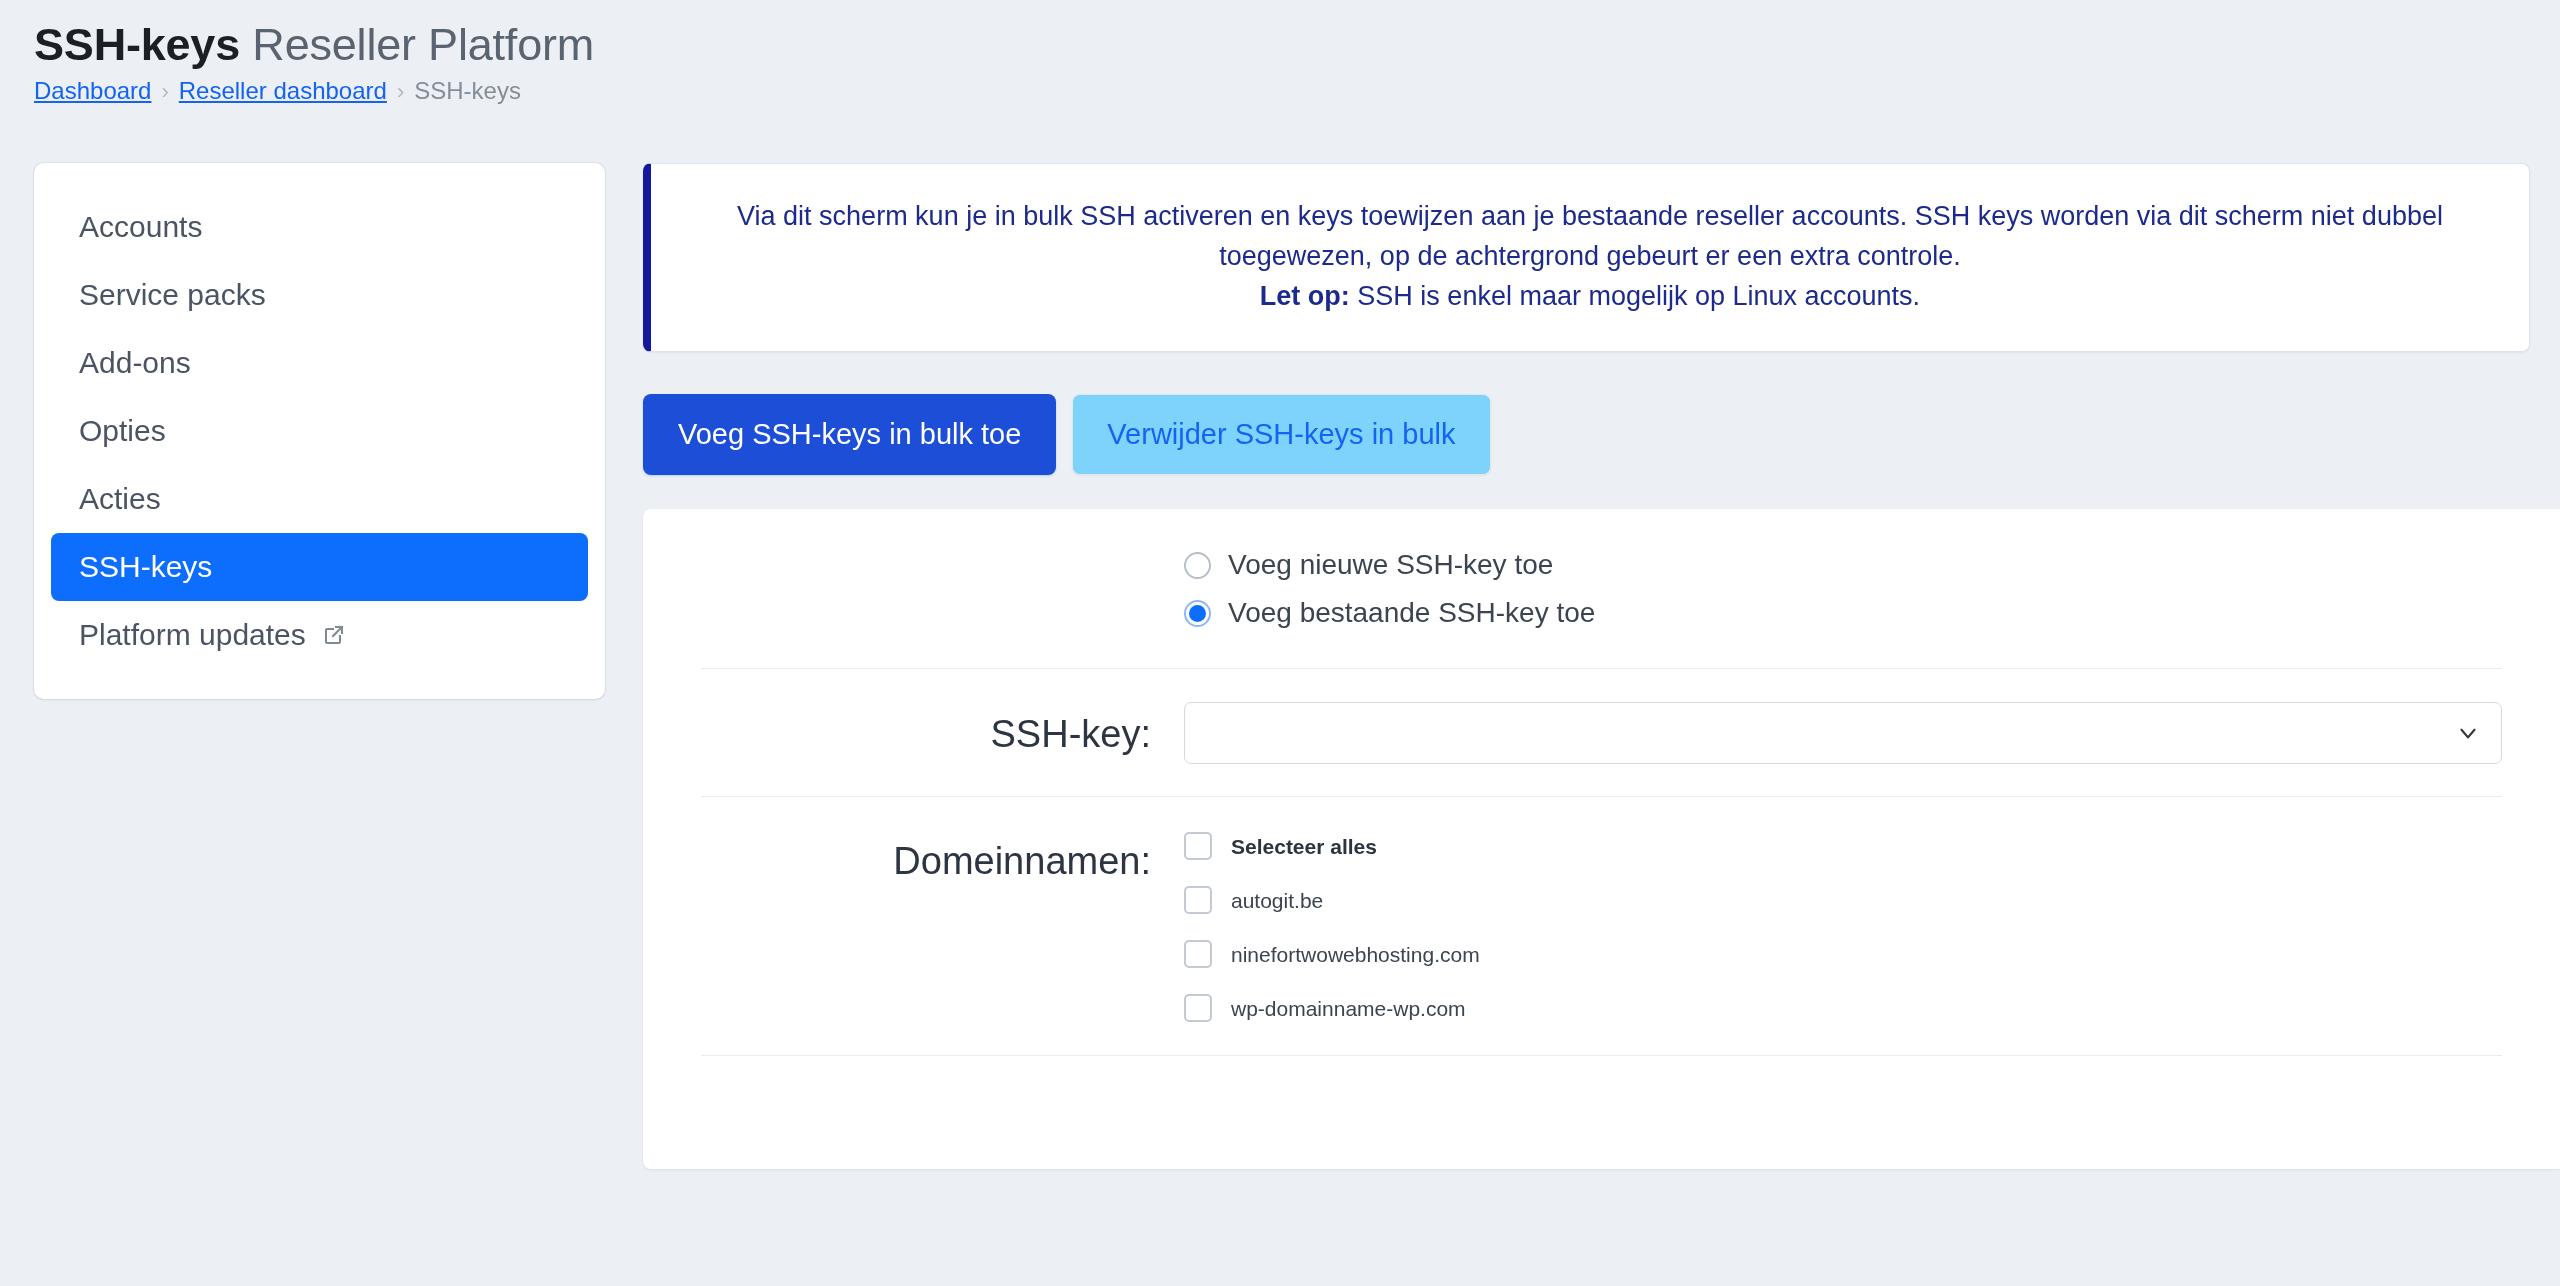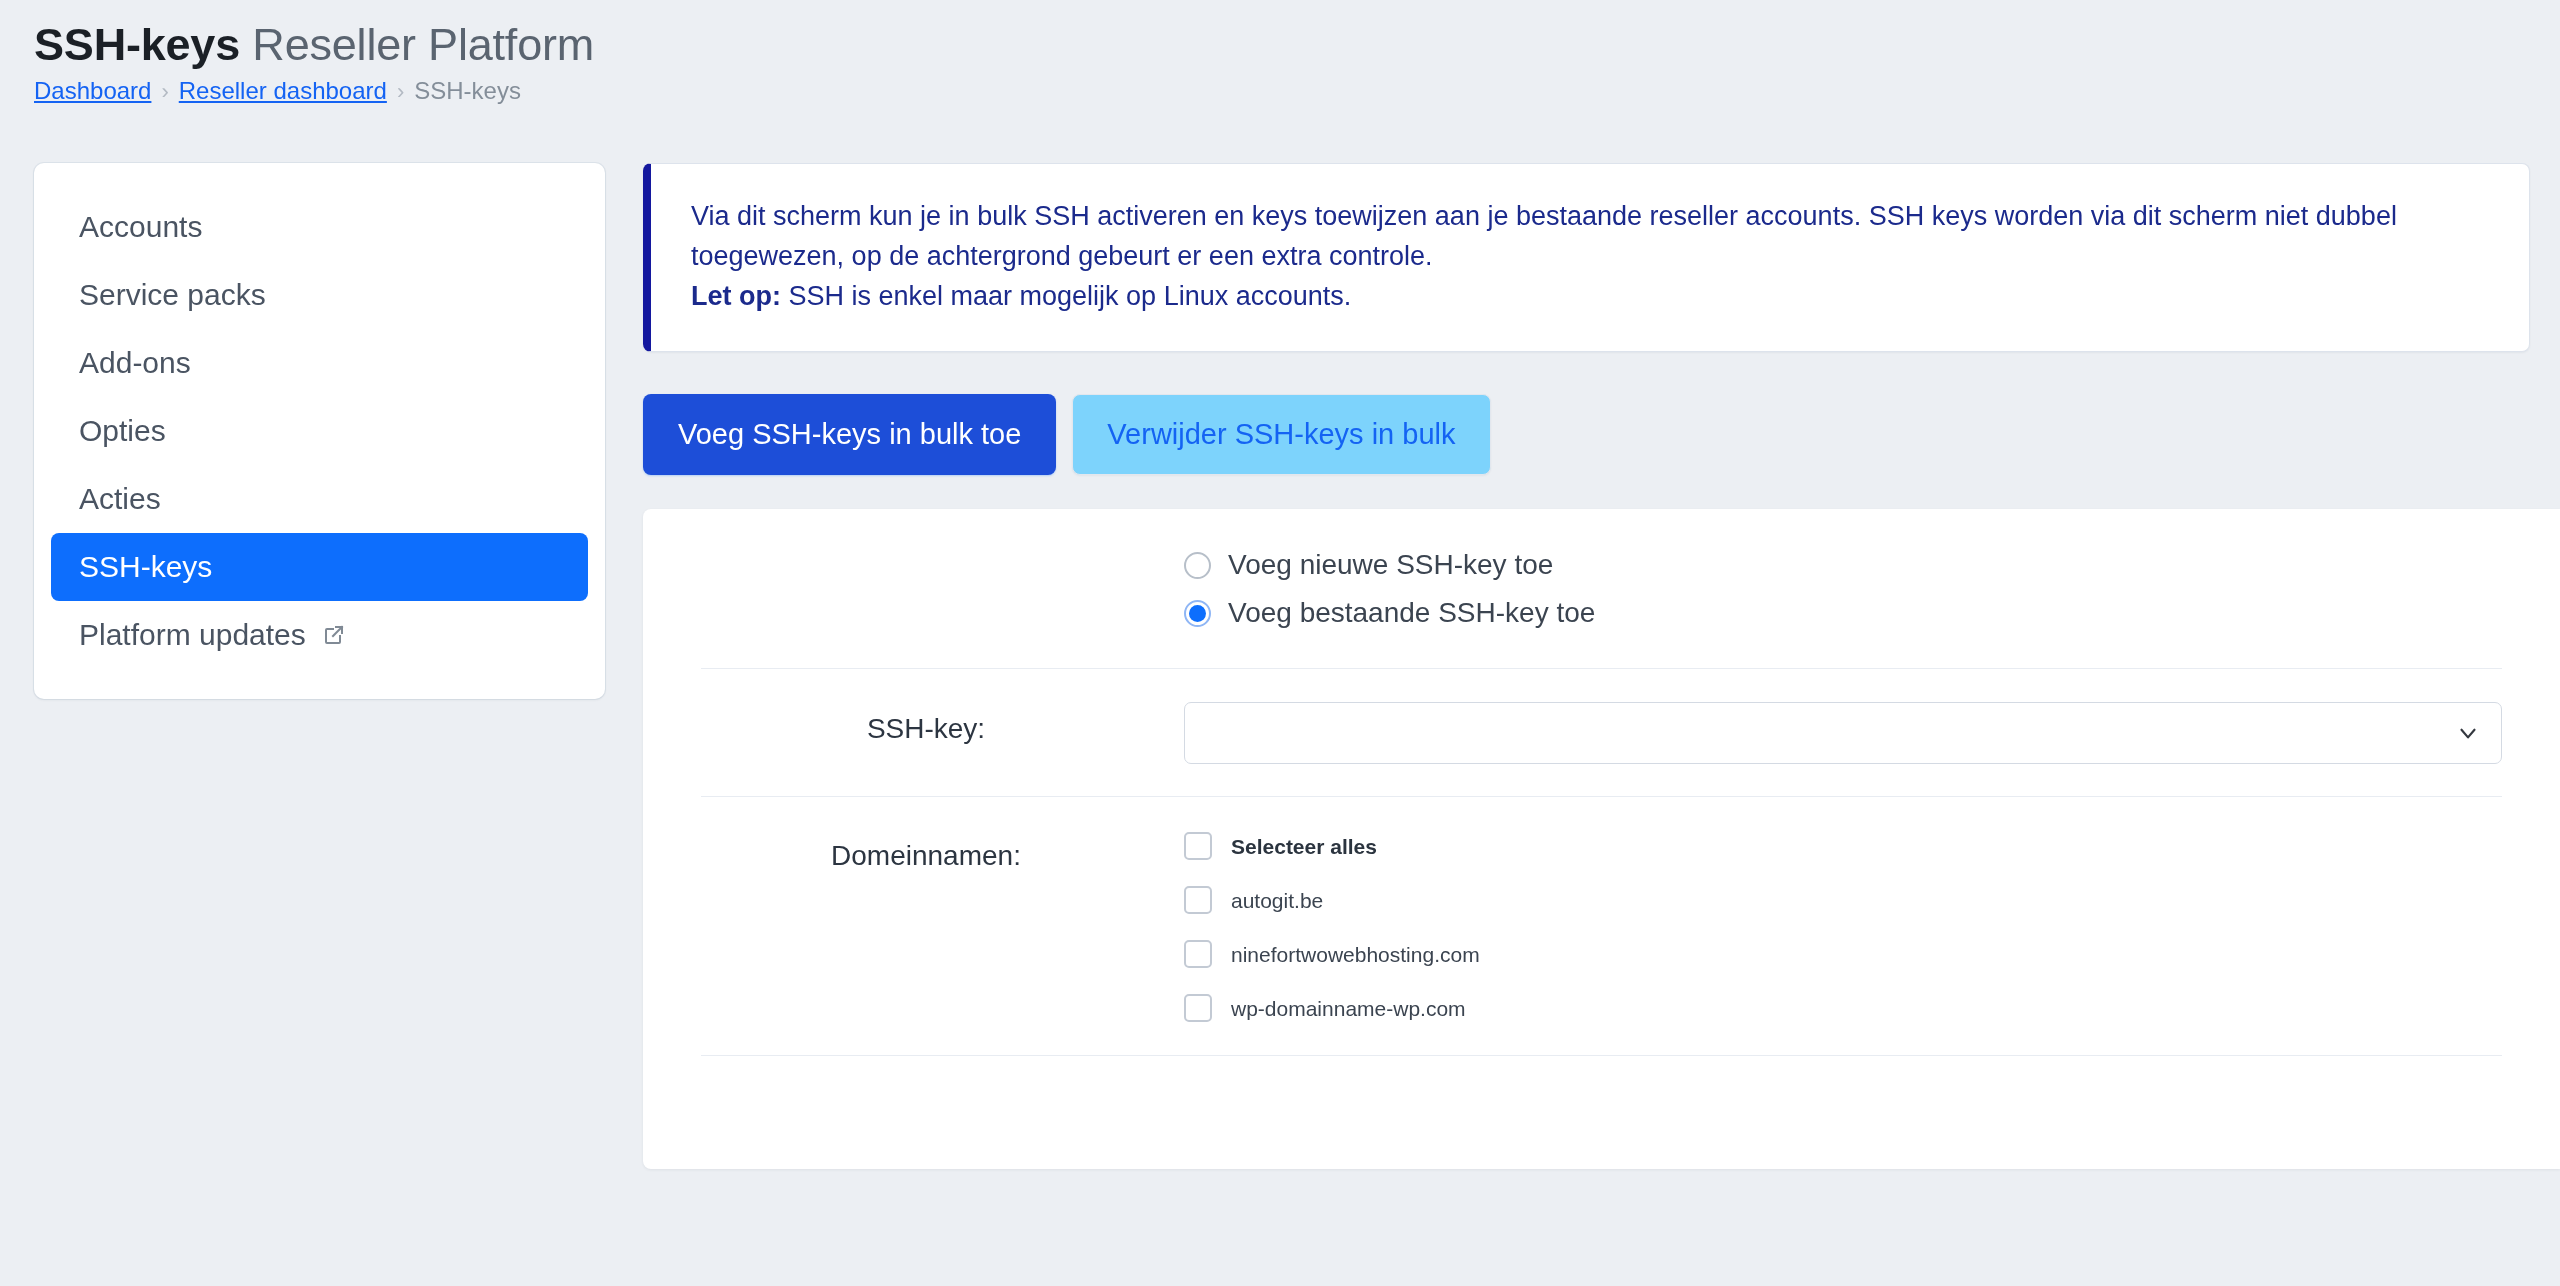--- a/index.html
+++ b/index.html
@@ -83,20 +83,21 @@
 
   
   .alert {
     background: #ffffff;
     border-radius: 8px;
     border: 1px solid #dde3ec;
     border-left: 8px solid #14189e;
     box-shadow: 0 1px 2px rgba(25,40,60,.05);
     margin-right: 30px;
     padding: 33px 40px 35px 40px;
+    text-align: center;
   }
   .alert p {
     margin: 0;
     font-size: 27px;
     line-height: 1.47;
     color: #1b2a8c;
   }
   .alert .note-label { font-weight: 700; }
 
   
@@ -139,23 +140,23 @@
     align-items: flex-start;
     padding: 0 58px;
   }
   .divider {
     height: 1px;
     background: #e8ecf2;
     margin: 0 58px;
   }
   .label-col {
     flex: 0 0 483px;
-    text-align: center;
+    text-align: right;
     padding-right: 33px;
-    font-size: 28px;
+    font-size: 38px;
     line-height: 1;
     color: #2c3541;
     padding-top: 9px;
   }
   .field-col { flex: 1 1 auto; min-width: 0; }
 
   
   .radio-block { padding: 42px 0 41px 0; }
   .radio-line {
     display: flex;

